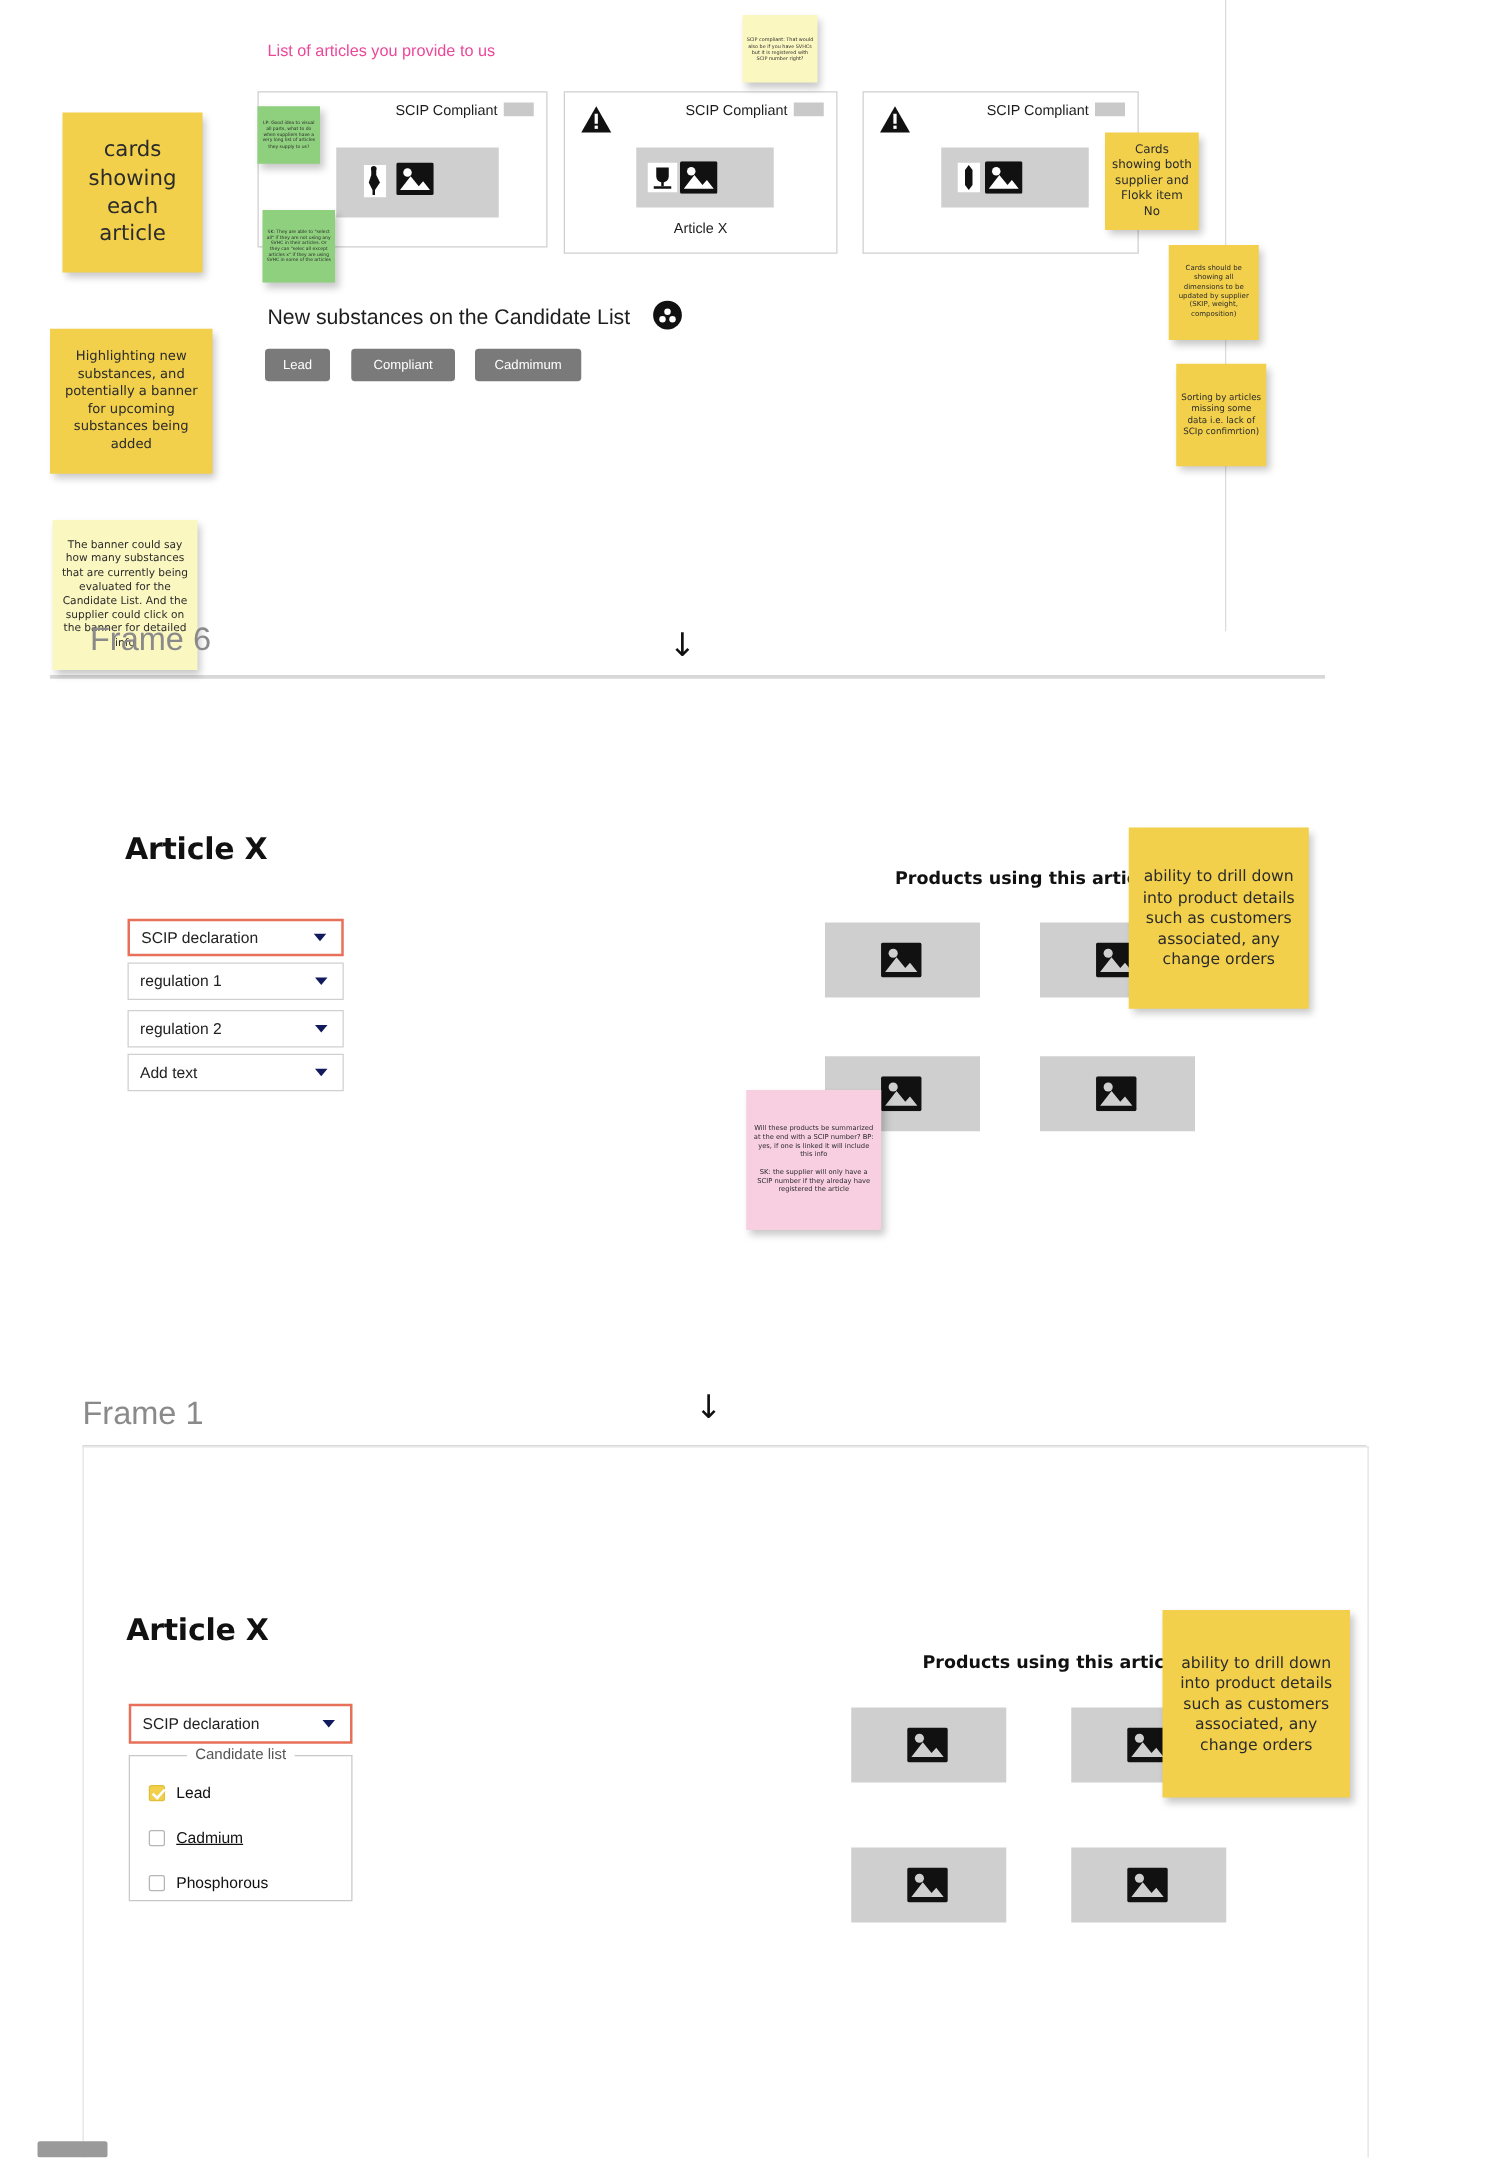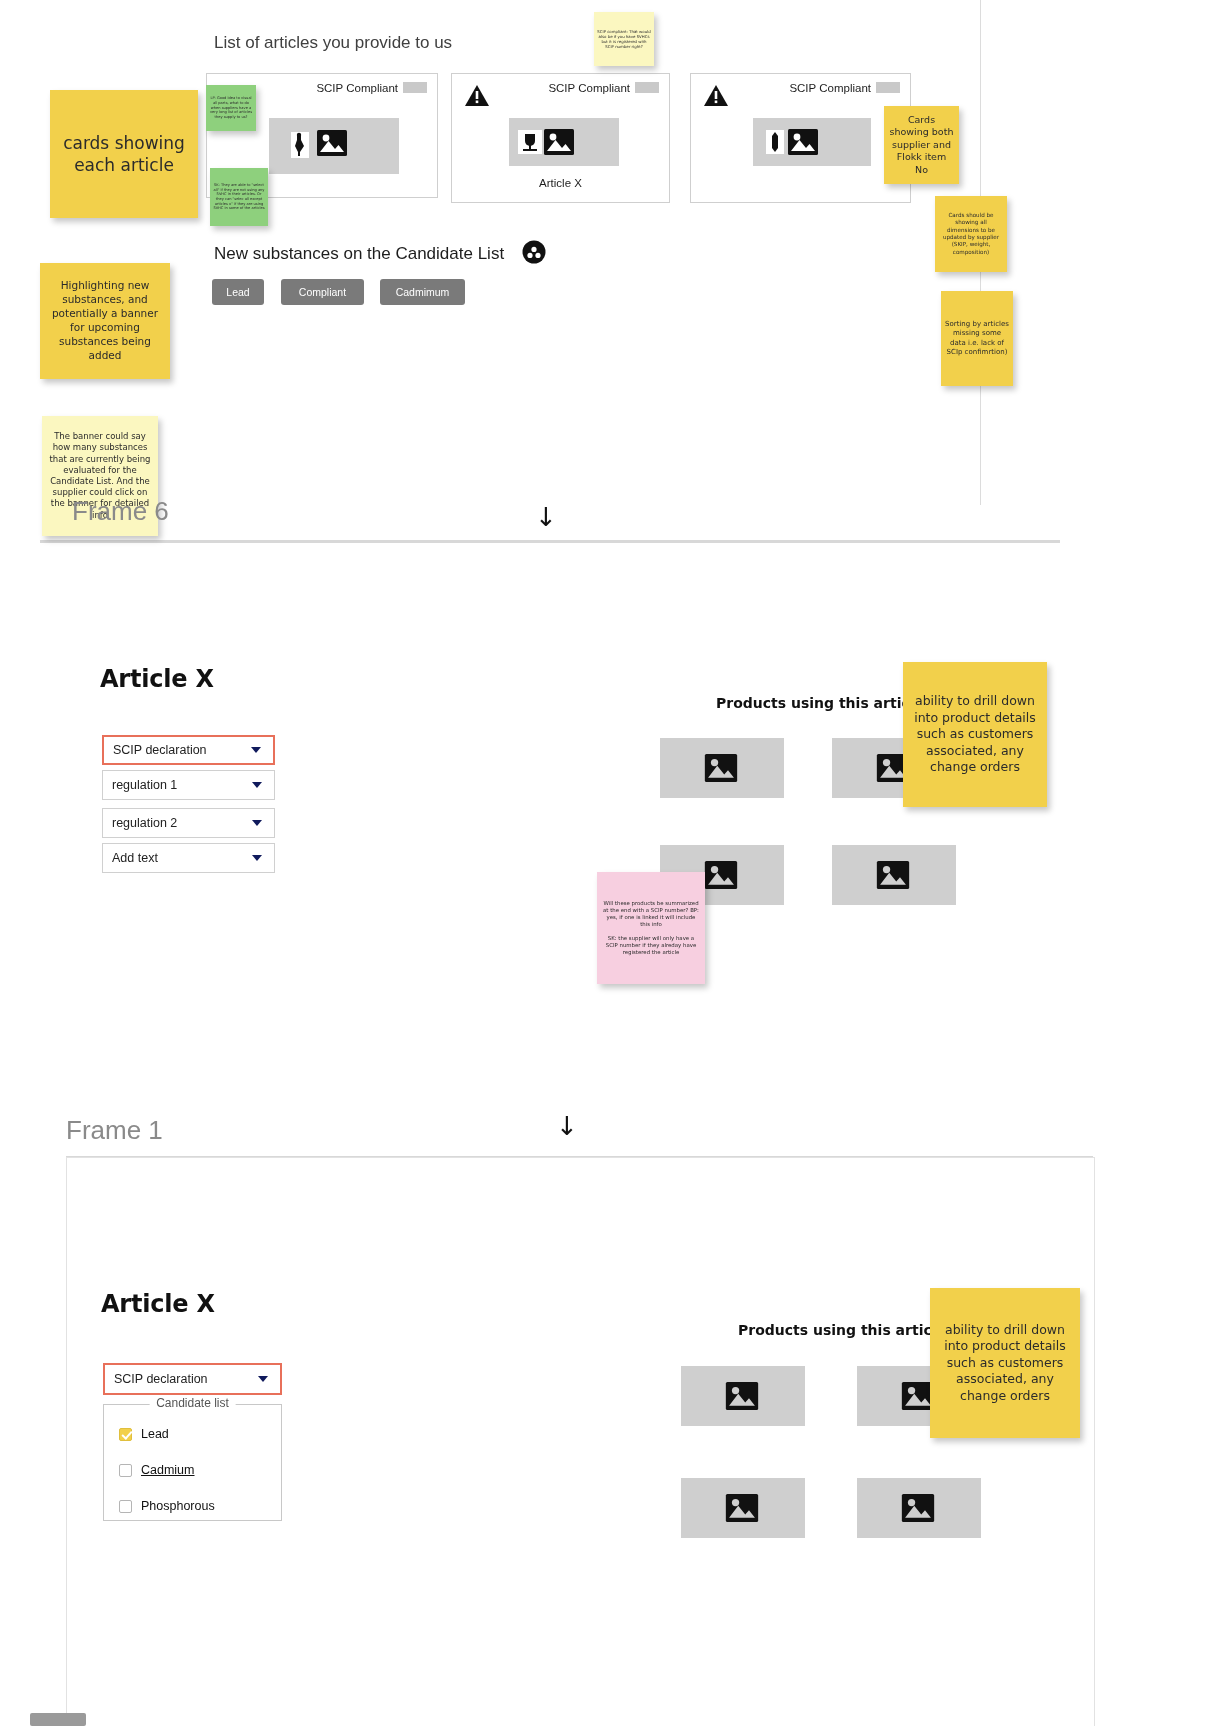--- a/index.html
+++ b/index.html
@@ -29,21 +29,21 @@
               vertical-align:-1px;margin-left:5px;}
   .card .warn{position:absolute;left:12px;top:10px;width:26px;height:24px;}
   .card .thumb{position:absolute;background:#cfcfcf;}
   .card .cardtitle{position:absolute;width:100%;text-align:center;font-size:11.5px;color:#1d1d1d;}
 
   
   .imgglyph{position:absolute;}
   .imgglyph svg{display:block;}
 
   
-  .h-list{position:absolute;font-size:17px;color:#404040;font-family:"Liberation Sans",sans-serif;}
+  .h-list{position:absolute;font-size:13px;color:#ec4899;font-family:"Liberation Sans",sans-serif;}
   .h-subst{position:absolute;font-size:17px;color:#1d1d1d;font-family:"Liberation Sans",sans-serif;}
 
   
   .chip{position:absolute;box-sizing:border-box;background:#7a7a7a;color:#fff;
         border-radius:3px;font-size:10.5px;display:flex;align-items:center;
         justify-content:center;font-family:"Liberation Sans",sans-serif;}
 
   
   .arrow{position:absolute;font-size:26px;color:#111;line-height:1;font-family:"DejaVu Sans",sans-serif;}
 
@@ -176,27 +176,27 @@
       <circle cx="12" cy="9.4" r="2.6" fill="#fff"></circle>
       <circle cx="8" cy="15.4" r="2.6" fill="#fff"></circle>
       <circle cx="16" cy="15.4" r="2.6" fill="#fff"></circle>
     </svg>
 </div>
 
 <div class="chip" style="left:212px;top:279px;width:52px;height:26px;">Lead</div>
 <div class="chip" style="left:281px;top:279px;width:83px;height:26px;">Compliant</div>
 <div class="chip" style="left:380px;top:279px;width:85px;height:26px;">Cadmimum</div>
 
-<div class="note yellow" style="left:50px;top:90px;width:148px;height:128px;font-size:17px;">cards showing each article</div>
+<div class="note yellow" style="left:50px;top:90px;width:112px;height:128px;font-size:17px;">cards showing each article</div>
 <div class="note green" style="left:206px;top:85px;width:50px;height:46px;font-size:3.6px;padding:3px;">LP: Good idea to visual all parts, what to do when suppliers have a very long list of articles they supply to us?</div>
 <div class="note green" style="left:210px;top:168px;width:58px;height:58px;font-size:3.6px;padding:3px;">SK: They are able to "select all" if they are not using any SVHC in their articles. Or they can "selec all except articles x" if they are using SVHC in some of the articles</div>
 <div class="note pale" style="left:594px;top:12px;width:60px;height:54px;font-size:3.9px;padding:3px;">SCIP compliant: That would also be if you have SVHCs but it is registered with SCIP number right?</div>
 <div class="note yellow" style="left:884px;top:106px;width:75px;height:78px;font-size:9.5px;padding:5px;">Cards showing both supplier and Flokk item No</div>
 <div class="note yellow" style="left:935px;top:196px;width:72px;height:76px;font-size:5.6px;padding:4px;">Cards should be showing all dimensions to be updated by supplier (SKIP, weight, composition)</div>
-<div class="note yellow" style="left:941px;top:291px;width:72px;height:95px;font-size:7px;padding:4px;">Sorting by articles missing some data i.e. lack of SCIp confimrtion)</div>
+<div class="note yellow" style="left:941px;top:291px;width:72px;height:82px;font-size:7px;padding:4px;">Sorting by articles missing some data i.e. lack of SCIp confimrtion)</div>
 <div class="note yellow" style="left:40px;top:263px;width:130px;height:116px;font-size:10.5px;padding:6px;">Highlighting new substances, and potentially a banner for upcoming substances being added</div>
 <div class="note pale" style="left:42px;top:416px;width:116px;height:120px;font-size:8.5px;padding:6px;">The banner could say how many substances that are currently being evaluated for the Candidate List. And the supplier could click on the banner for detailed info</div>
 
 <div class="frame-label" style="left:72px;top:496px;font-size:26px;">Frame 6</div>
 <div class="arrow" style="left:535px;top:504px;">↓</div>
 
 <div class="art-title" style="left:100px;top:665px;">Article X</div>
 
 <div class="select active" style="left:102px;top:735px;width:173px;height:30px;">
   <span>SCIP declaration</span>

